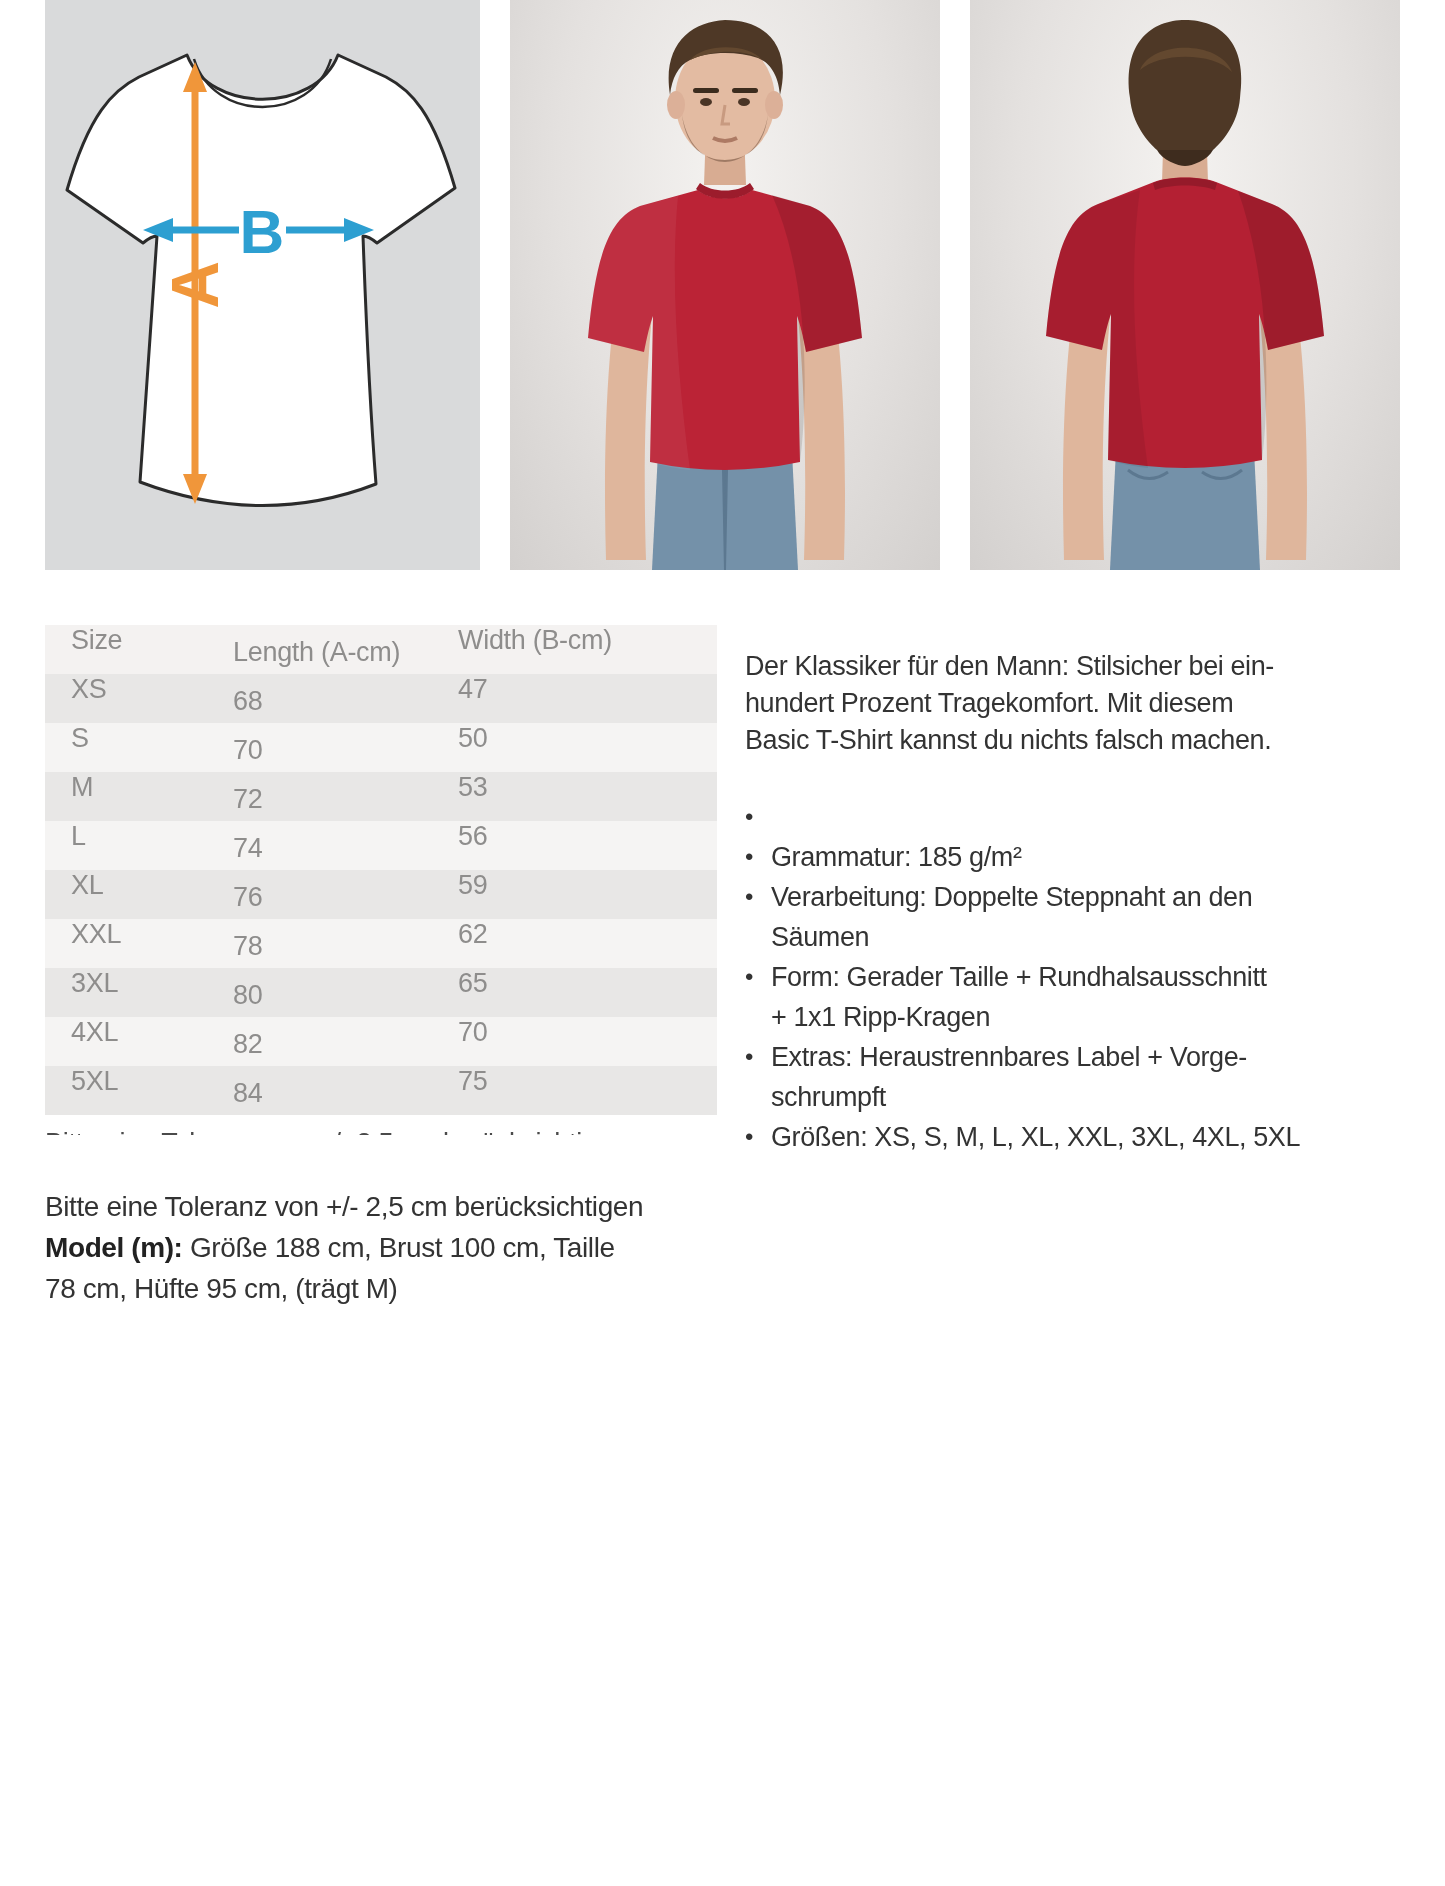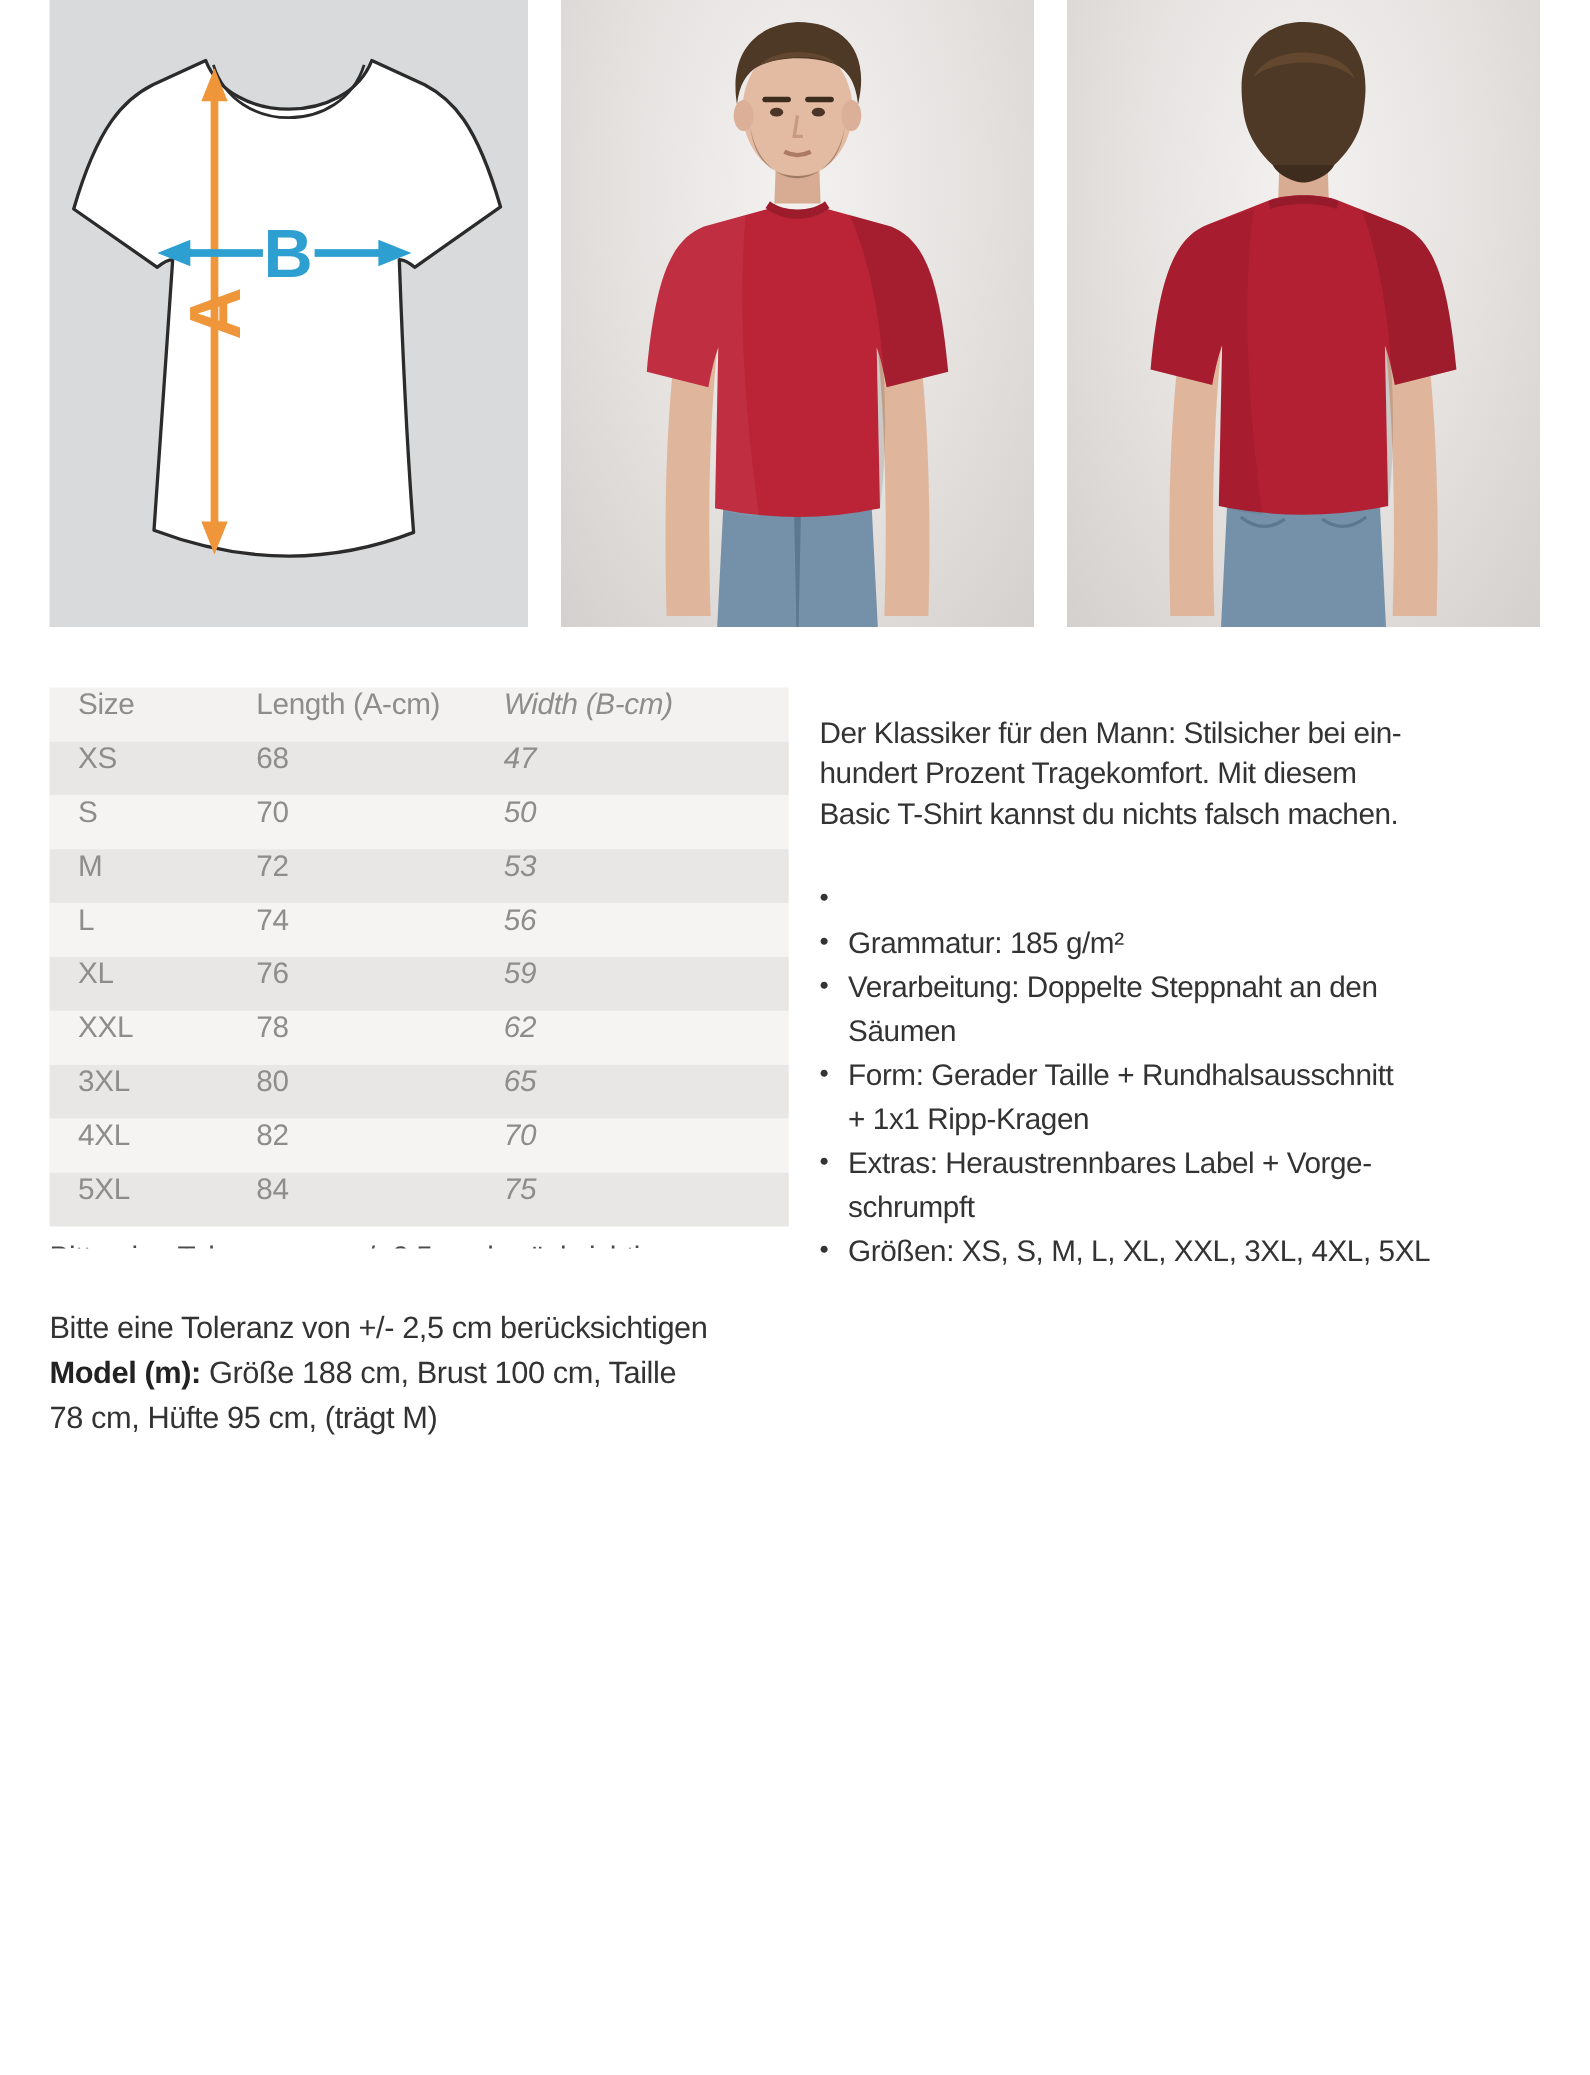--- a/index.html
+++ b/index.html
@@ -15,22 +15,22 @@
   .panel svg{display:block;}
 
   
   .size-table{position:absolute;left:45px;top:625px;width:672px;
               font-size:27px;letter-spacing:-0.3px;color:#8e8d8c;}
   .trow{display:flex;height:49px;}
   .trow.head{background:#f4f2f1;}
   .trow.dark{background:#e8e7e6;}
   .trow.light{background:#f5f4f3;}
   .tc1{width:188px;padding-left:26px;box-sizing:border-box;}
-  .tc2{width:225px;}
-  .tc3{flex:1;font-style:italic;}
+  .tc2{width:225px;margin-top:12px;}
+  .tc3{flex:1;}
 
   
   .clip-strip{position:absolute;left:45px;top:1126px;width:600px;height:9px;
               overflow:hidden;color:#4a4a4a;font-size:27px;letter-spacing:-0.3px;line-height:34px;}
 
   
   .notes{position:absolute;left:45px;top:1186px;width:640px;
          font-size:28px;line-height:41px;letter-spacing:-0.4px;color:#333;}
   .notes b{font-weight:bold;color:#222;}
 

